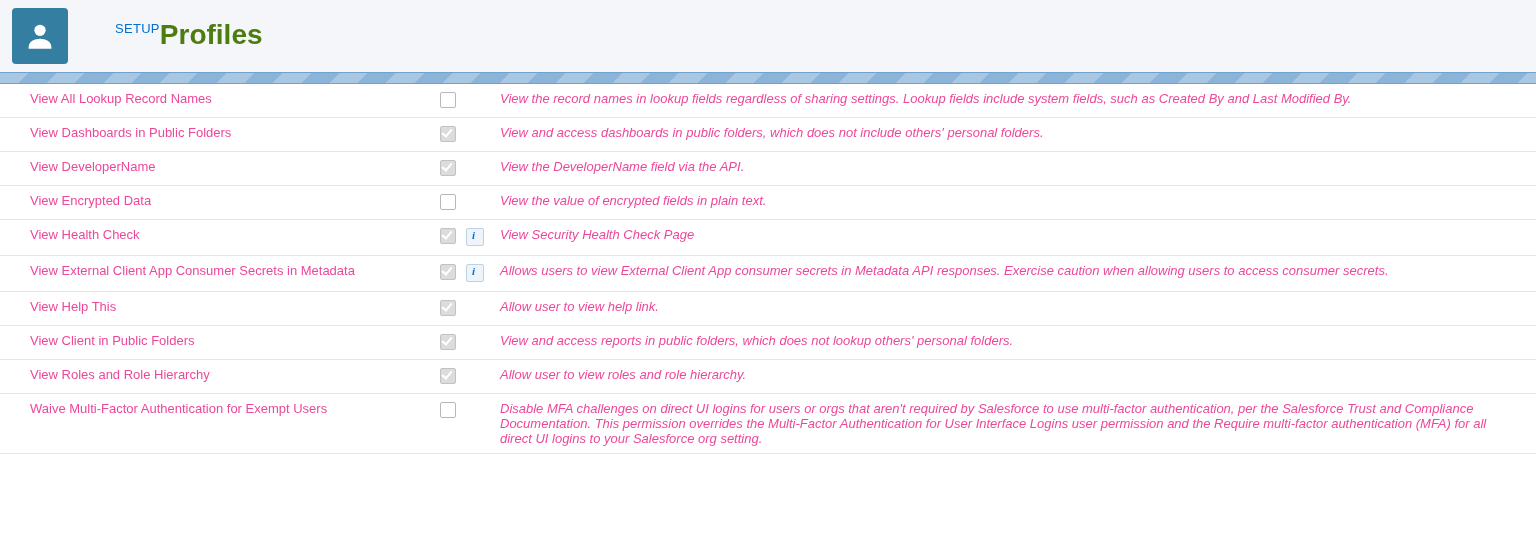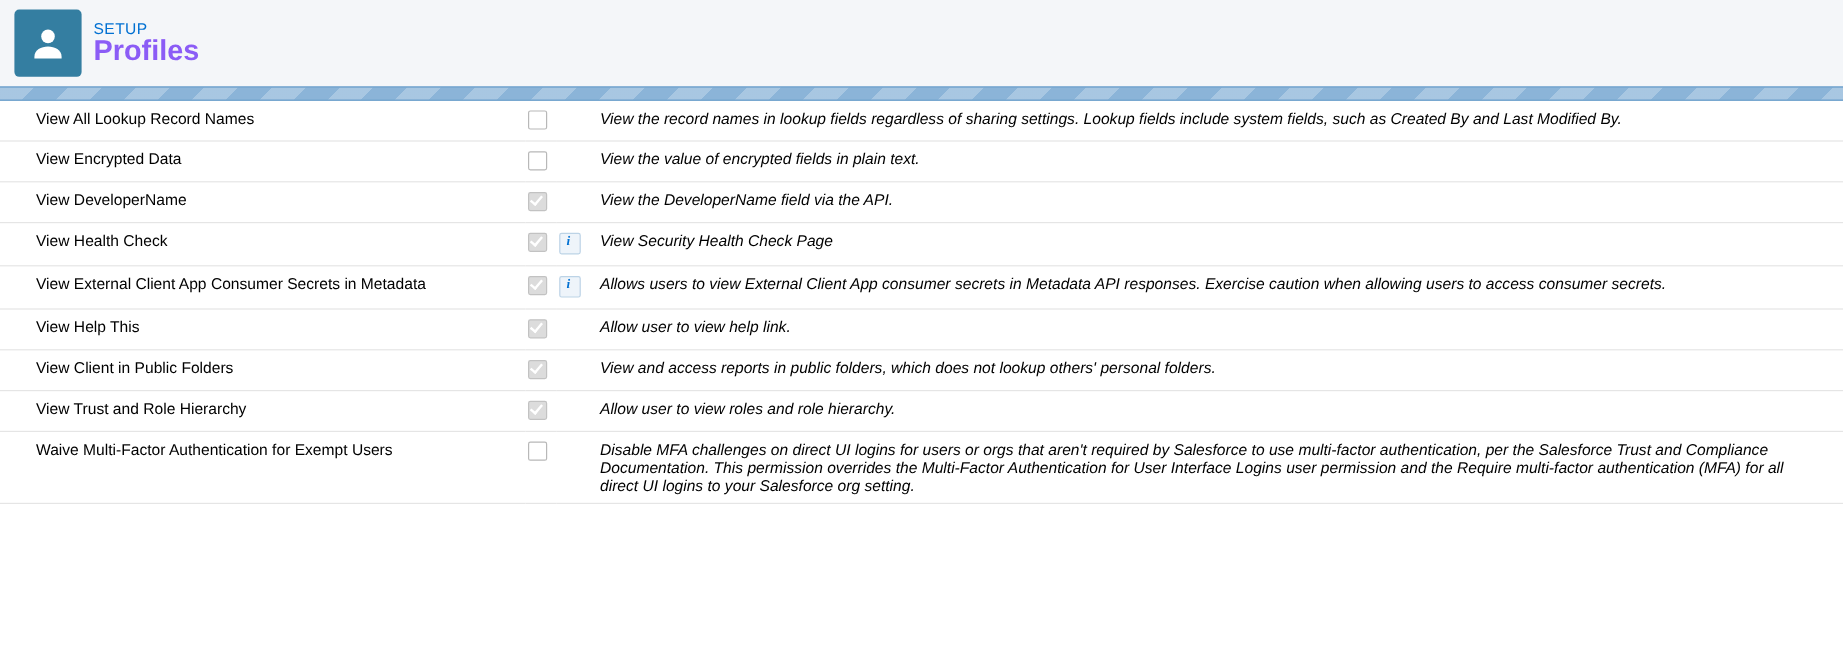--- a/index.html
+++ b/index.html
@@ -21,51 +21,51 @@
     width: 56px;
     height: 56px;
     background: #347ea1;
     border-radius: 4px;
     display: flex;
     align-items: center;
     justify-content: center;
     margin-right: 10px;
   }
   .header-icon svg { width: 34px; height: 34px; fill: #fff; }
-  .header-text-block { display: flex; flex-direction: column; }
+  .header-text-block { display: flex; flex-direction: row; margin-left: 37px; }
   .breadcrumb {
     color: #0070d2;
     font-size: 13px;
     letter-spacing: 0.3px;
   }
   .page-title {
-    font-size: 24px;
+    font-size: 28px;
     font-weight: 700;
-    color: #8b5cf6;
+    color: #4d7c0f;
     margin-top: -2px;
   }
   .ribbon {
     height: 10px;
     background: #8bb4d8;
     border-top: 1px solid #6fa2cd;
     border-bottom: 1px solid #6fa2cd;
     background-image: repeating-linear-gradient(135deg, rgba(255,255,255,0.25) 0 20px, rgba(255,255,255,0) 20px 40px);
   }
   .perm-table {
     width: 100%;
     border-collapse: collapse;
     table-layout: fixed;
   }
   .perm-table td {
     border-top: 1px solid #e5e5e5;
     border-bottom: 1px solid #e5e5e5;
     padding: 7px 8px 7px 8px;
     vertical-align: top;
     font-size: 13px;
-    color: #000000;
+    color: #ec4899;
   }
   .perm-table tr:first-child td { border-top: none; }
   .col-label { width: 400px; padding-left: 30px !important; }
   .col-check { width: 22px; padding-left: 2px !important; padding-right: 2px !important; }
   .col-info  { width: 22px; padding-left: 2px !important; padding-right: 2px !important; }
   .col-desc  { padding-left: 10px !important; padding-right: 30px !important; font-style: italic; }
 
   .cb {
     width: 14px; height: 14px;
     border: 1px solid #b8b8b8;
@@ -146,37 +146,45 @@
   <tr>
     <td class="col-label">View All Lookup Record Names</td>
     <td class="col-check">
       <span class="cb"></span>
     </td>
     <td class="col-info"></td>
     <td class="col-desc">View the record names in lookup fields regardless of sharing settings. Lookup fields include system fields, such as Created By and Last Modified By.</td>
   </tr>
 
 
+  <tr>
+    <td class="col-label">View Dashboards in Public Folders</td>
+    <td class="col-check">
+      <span class="cb checked disabled"></span>
+    </td>
+    <td class="col-info"></td>
+    <td class="col-desc">View and access dashboards in public folders, which does not include others' personal folders.</td>
+  </tr>
+
+  <tr>
+    <td class="col-label">View DeveloperName</td>
+    <td class="col-check">
+      <span class="cb checked disabled"></span>
+    </td>
+    <td class="col-info"></td>
+    <td class="col-desc">View the DeveloperName field via the API.</td>
+  </tr>
 
   <tr>
     <td class="col-label">View Encrypted Data</td>
     <td class="col-check">
       <span class="cb"></span>
     </td>
     <td class="col-info"></td>
     <td class="col-desc">View the value of encrypted fields in plain text.</td>
-  </tr>
-
-  <tr>
-    <td class="col-label">View DeveloperName</td>
-    <td class="col-check">
-      <span class="cb checked disabled"></span>
-    </td>
-    <td class="col-info"></td>
-    <td class="col-desc">View the DeveloperName field via the API.</td>
   </tr>
 
   <tr>
     <td class="col-label">View Health Check</td>
     <td class="col-check">
       <span class="cb checked disabled"></span>
     </td>
     <td class="col-info">
       <span class="info-icon"></span>
     </td>
@@ -207,21 +215,21 @@
   <tr>
     <td class="col-label">View Client in Public Folders</td>
     <td class="col-check">
       <span class="cb checked disabled"></span>
     </td>
     <td class="col-info"></td>
     <td class="col-desc">View and access reports in public folders, which does not lookup others' personal folders.</td>
   </tr>
 
   <tr>
-    <td class="col-label">View Trust and Role Hierarchy</td>
+    <td class="col-label">View Roles and Role Hierarchy</td>
     <td class="col-check">
       <span class="cb checked disabled"></span>
     </td>
     <td class="col-info"></td>
     <td class="col-desc">Allow user to view roles and role hierarchy.</td>
   </tr>
 
 
   <tr>
     <td class="col-label">Waive Multi-Factor Authentication for Exempt Users</td>

